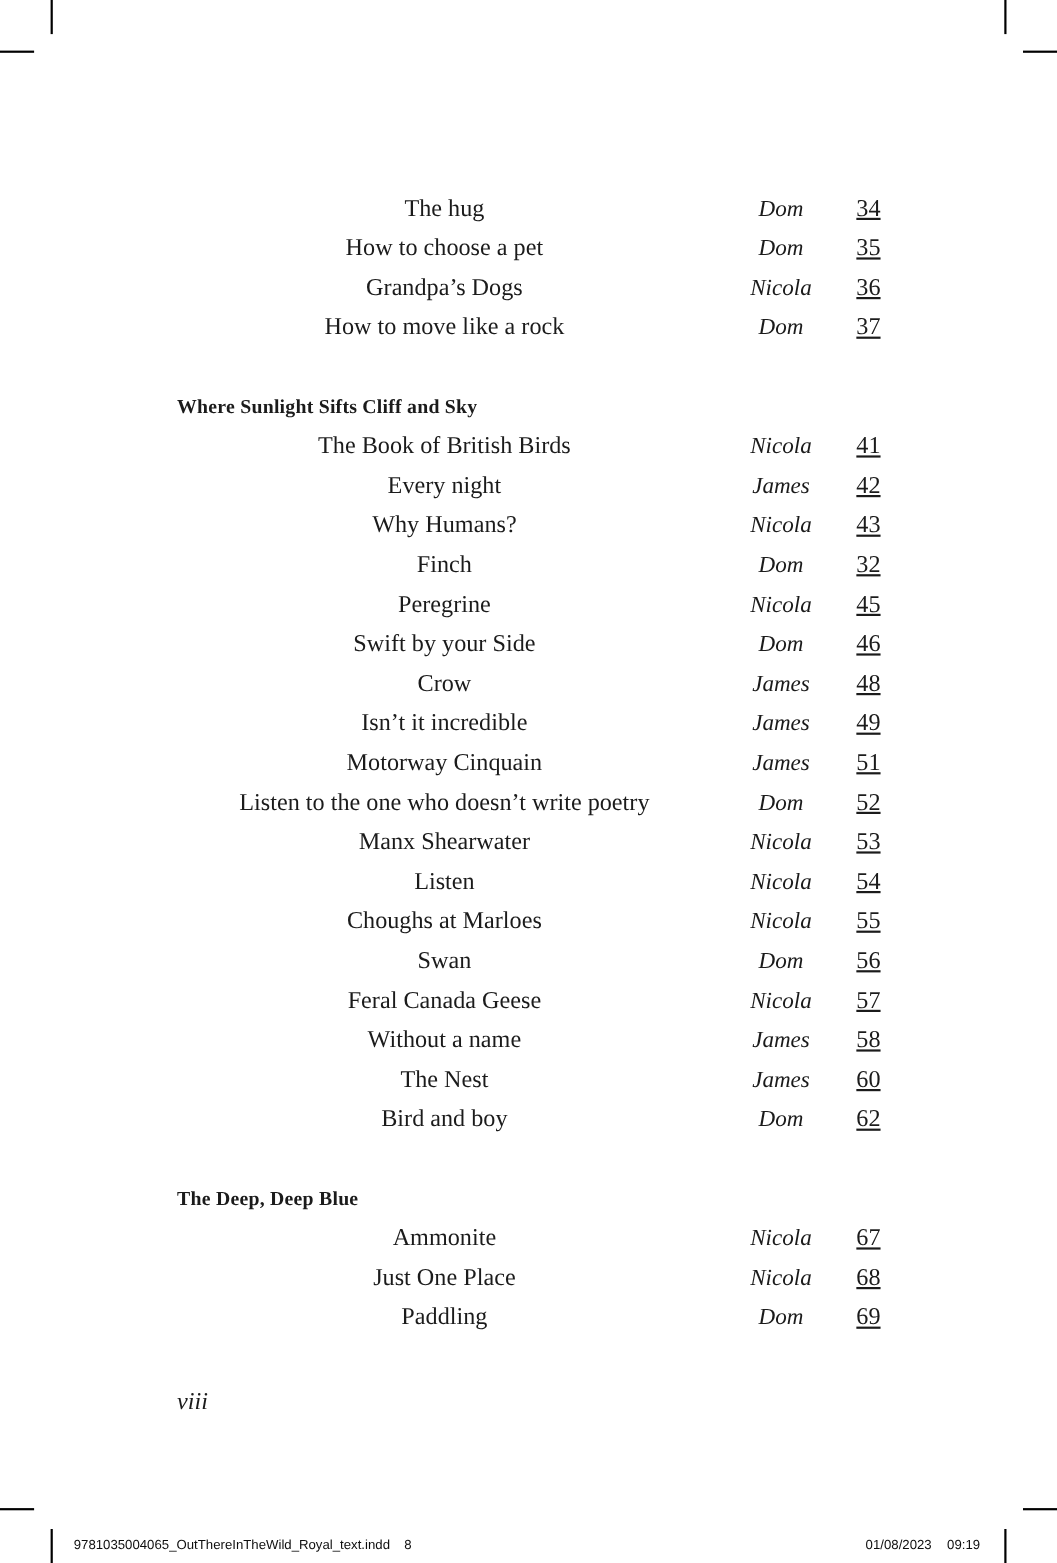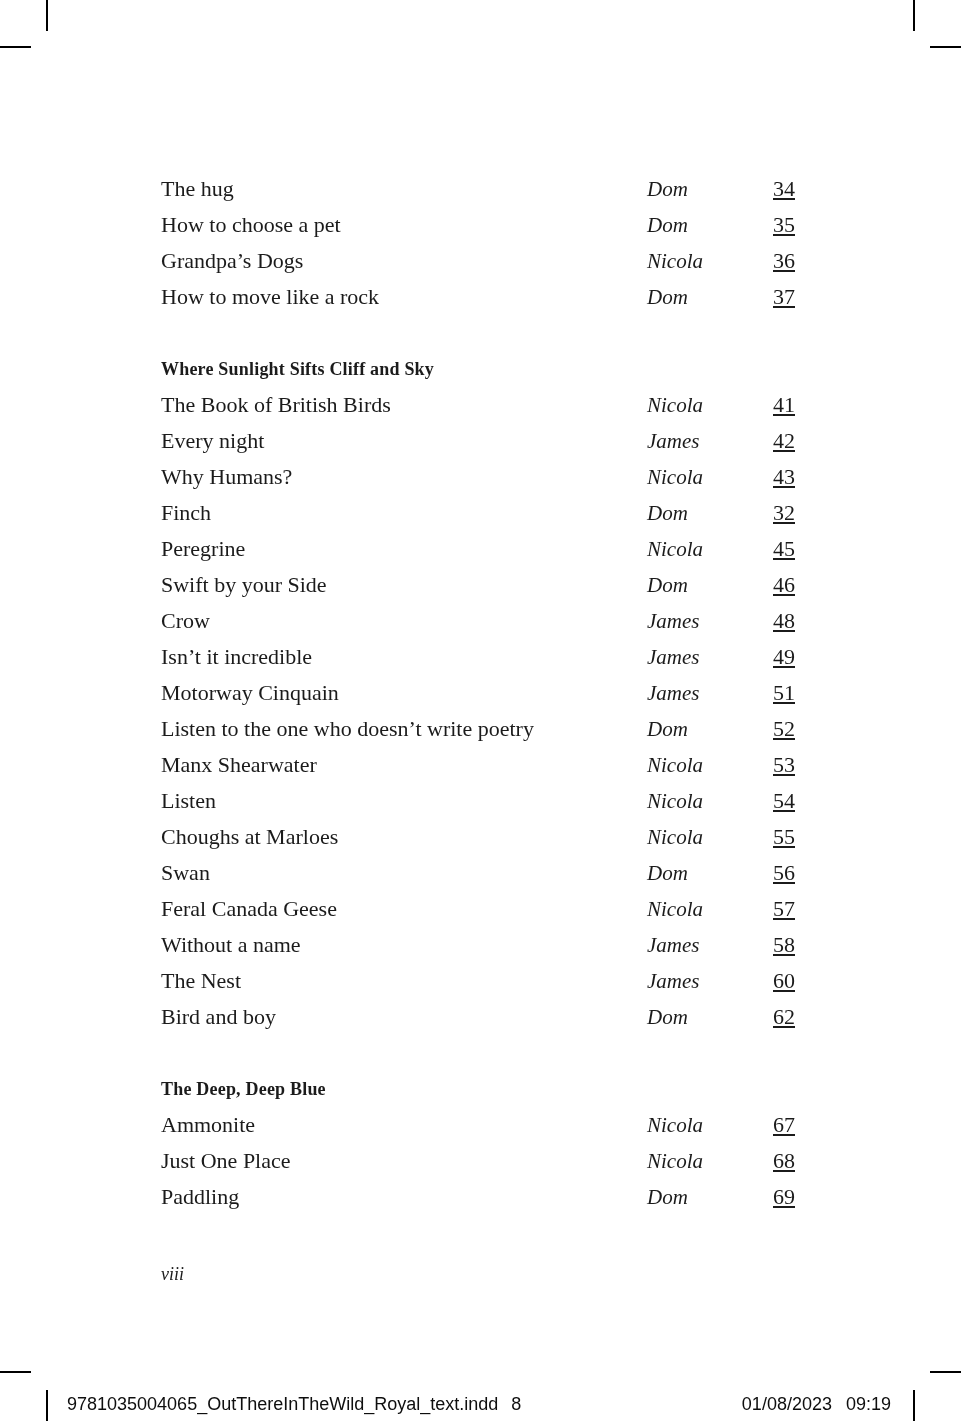--- a/index.html
+++ b/index.html
@@ -40,47 +40,48 @@
     top: 171px;
     width: 645px;
   }
   .row {
     display: flex;
     align-items: center;
     height: 36px;
     font-size: 22px;
     line-height: 36px;
     white-space: nowrap;
+    text-align: center;
   }
   .row.gap { height: 36px; }
   .row.heading {
     font-weight: bold;
     font-size: 18px;
     letter-spacing: 0.2px;
   }
   .row .title  { flex: 0 0 486px; overflow: visible; }
   .row .author { flex: 0 0 126px; font-style: italic; font-size: 21px; }
   .row .page-num { flex: 0 0 33px; text-decoration: underline; }
 
   
   .folio {
     position: absolute;
     left: 161px;
     top: 1260px;
     font-style: italic;
-    font-size: 18px;
+    font-size: 22px;
     line-height: 28px;
   }
 
   
   .footer-left, .footer-right {
     position: absolute;
     top: 1397px;
     font-family: "Liberation Sans", sans-serif;
-    font-size: 18px;
+    font-size: 12px;
     line-height: 15px;
     color: #0e0e0e;
     white-space: nowrap;
   }
   .footer-left { left: 67px; }
   .footer-right { right: 70px; }
   .footer-left .sep { display: inline-block; width: 13px; }
   .footer-right .sep { display: inline-block; width: 14px; }
 </style>
 </head>

